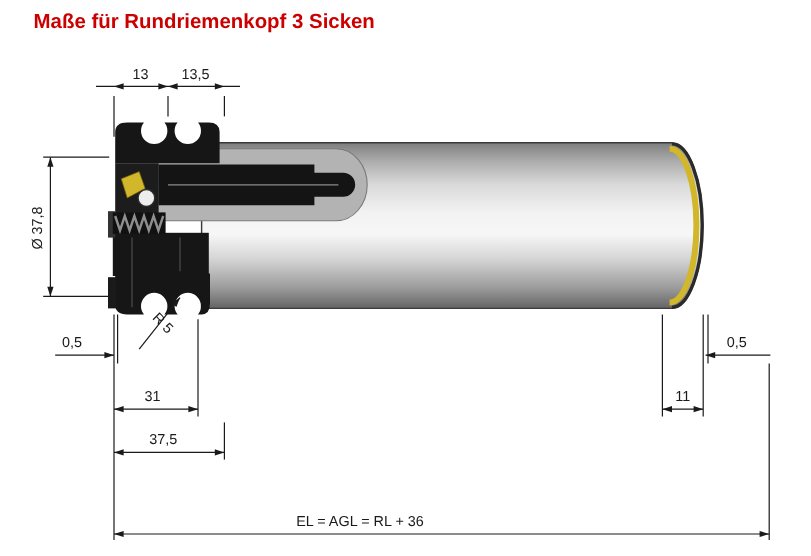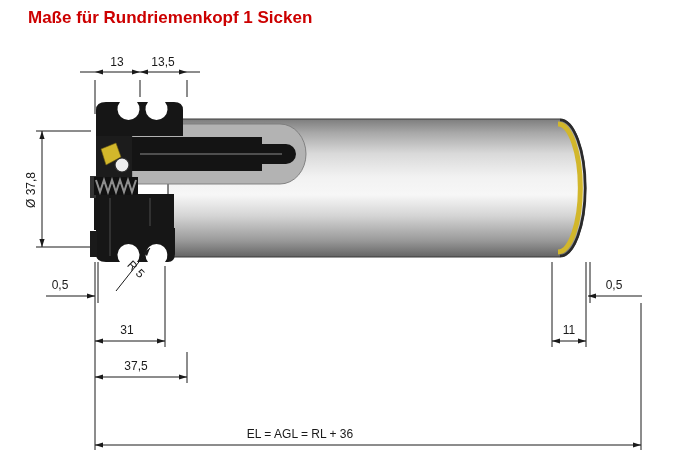--- a/index.html
+++ b/index.html
@@ -6,21 +6,21 @@
             font-family:"Liberation Sans", sans-serif;position:relative;}
   .page-title{position:absolute;left:28px;top:8px;font-size:17px;font-weight:bold;color:#cc0000;}
   svg{position:absolute;left:0;top:0;}
   text{font-family:"Liberation Sans", sans-serif;font-size:12px;fill:#1a1a1a;}
   .dimline{stroke:#1a1a1a;stroke-width:1;fill:none;}
   .arrow{fill:#1a1a1a;stroke:none;}
 </style>
 </head>
 <body>
 
-<div class="page-title">Maße für Rundriemenkopf 1 Sicken</div>
+<div class="page-title">Maße für Rundriemenkopf 3 Sicken</div>
 
 <svg width="676" height="463" viewBox="0 0 676 463">
   <defs>
     <linearGradient id="metal" x1="0" y1="0" x2="0" y2="1">
       <stop offset="0" stop-color="#7d7d7d"></stop>
       <stop offset="0.1" stop-color="#a8a8a8"></stop>
       <stop offset="0.25" stop-color="#d9d9d9"></stop>
       <stop offset="0.42" stop-color="#f2f2f2"></stop>
       <stop offset="0.55" stop-color="#f7f7f7"></stop>
       <stop offset="0.7" stop-color="#d5d5d5"></stop>

